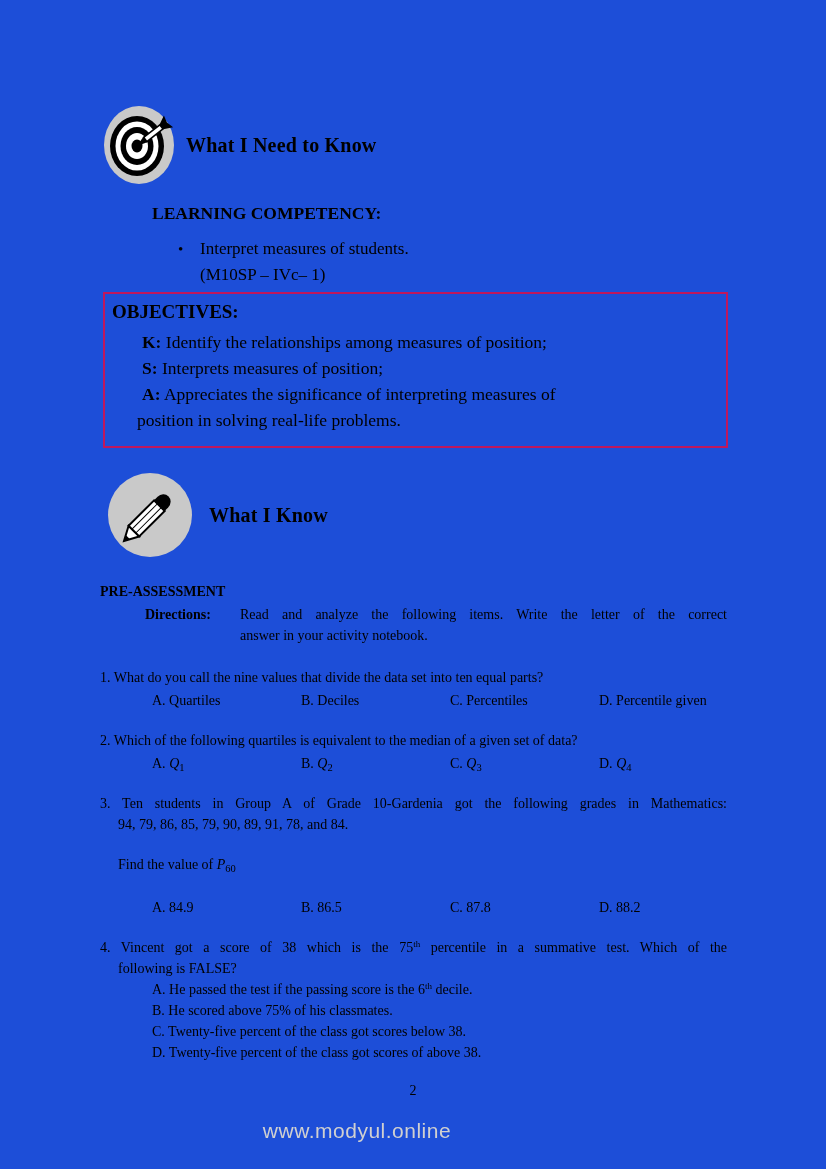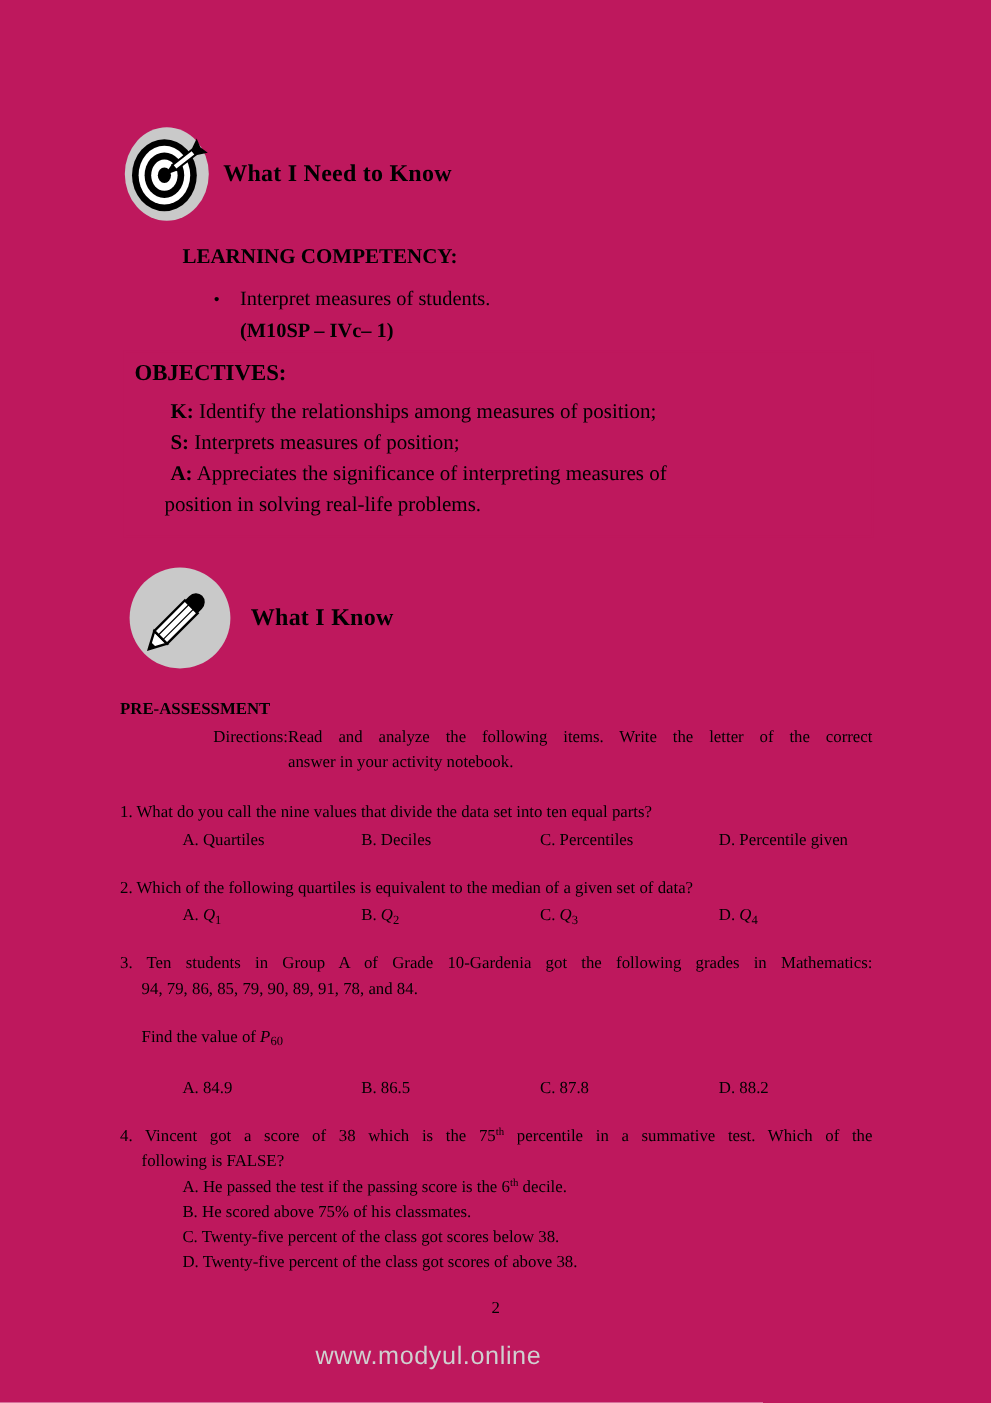--- a/index.html
+++ b/index.html
@@ -1,51 +1,51 @@
 <!DOCTYPE html>
 <html><head>
 <meta charset="utf-8">
 <style>
   html,body { margin:0; padding:0; background:#ffffff; }
   .page {
-    position:relative; width:826px; height:1169px; background:#be185d;
+    position:relative; width:826px; height:1169px; background:#1d4ed8;
     font-family:"Liberation Serif","DejaVu Serif",serif; color:#000;
     overflow:hidden;
   }
 
   
   .sec-header { position:absolute; display:flex; align-items:center; }
   #hdr1 { left:103px; top:105px; }
   #hdr1 .icon-wrap { width:72px; height:80px; }
   #hdr1 .sec-title { margin-left:11px; }
   #hdr2 { left:107px; top:472px; }
   #hdr2 .icon-wrap { width:86px; height:86px; }
   #hdr2 .sec-title { margin-left:16px; }
   .sec-title { font-size:20px; font-weight:bold; letter-spacing:0.2px; }
 
   
   #competency { position:absolute; left:152px; top:202px; font-size:17px; }
   .comp-heading { font-size:17.5px; font-weight:bold; line-height:22px; }
   .comp-bullet { margin-top:12px; line-height:25px; padding-left:26px; }
   .bullet-glyph { display:inline-block; width:22px; font-size:15px; }
-  .comp-code { font-weight:bold; line-height:25px; padding-left:48px; }
+  .comp-code { font-weight:normal; line-height:25px; padding-left:48px; }
 
   
   #objectives-box {
     position:absolute; left:103px; top:292px; width:625px; height:156px;
     border:2px solid #be185d; box-sizing:border-box; padding:6px 8px 0 7px;
   }
   .obj-heading { font-size:19px; font-weight:bold; line-height:24px; }
   .obj-items { margin-left:30px; margin-top:5px; font-size:17.5px; line-height:26px; }
   .obj-cont { display:block; margin-left:-5px; }
 
   
   #preassessment { position:absolute; left:100px; top:584px; font-size:14px; font-weight:bold; }
   #directions { position:absolute; left:145px; top:604px; width:582px; display:flex; font-size:14px; line-height:21px; }
-  .dir-label { font-weight:normal; width:95px; flex:none;text-align:right; }
+  .dir-label { font-weight:bold; width:95px; flex:none; }
   .dir-text { width:487px; }
 
   .jl { text-align:justify; text-align-last:justify; }
 
   
   .question { position:absolute; left:100px; width:627px; font-size:14px; line-height:21px; }
   #q1 { top:667px; } #q2 { top:730px;font-family:Liberation Serif, serif; } #q3 { top:793px; } #q4 { top:937px; }
   .qline { }
   .indent { padding-left:18px; }
   .options-row { display:grid; grid-template-columns:149px 149px 149px auto; padding-left:52px; margin-top:2px; }

